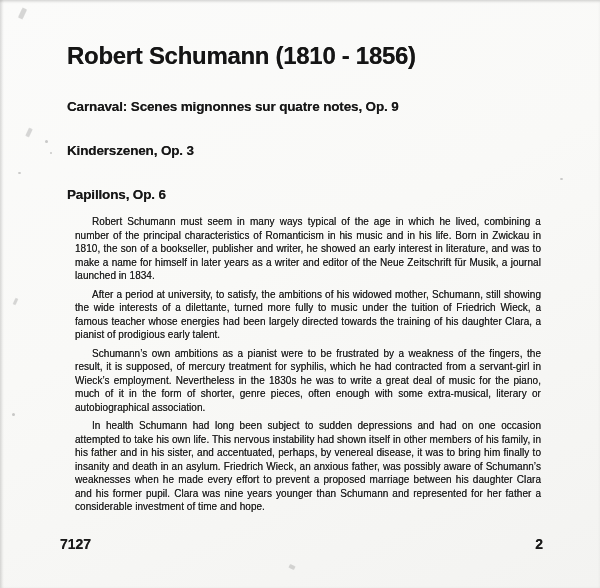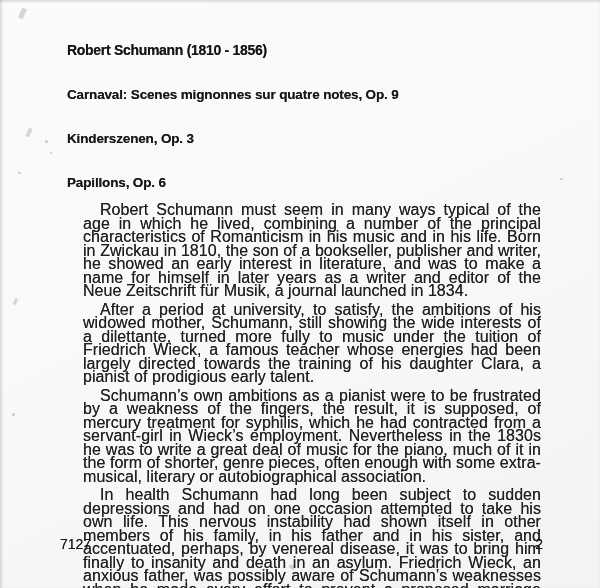--- a/index.html
+++ b/index.html
@@ -19,60 +19,60 @@
     box-shadow: inset 0 2px 3px rgba(0,0,0,0.06), inset 2px 0 3px rgba(0,0,0,0.05);
   }
   .content {
     position: absolute;
     left: 67px;
     top: 42px;
     width: 474px;
   }
   .title {
     margin: 0 0 5px 0;
-    font-size: 14px;
+    font-size: 24px;
     font-weight: bold;
     letter-spacing: -0.3px;
     color: #151515;
     text-shadow: 0 0 0.4px rgba(20,20,20,0.7);
   }
   .works {
     margin: 0 0 13px 0;
   }
   .work-line {
     font-size: 13.5px;
     font-weight: bold;
     line-height: 15px;
     letter-spacing: -0.15px;
     color: #171717;
     text-shadow: 0 0 0.4px rgba(20,20,20,0.7);
     margin-top: 29px;
   }
   .body-paragraph {
-    margin: 0 0 5px 16px;
-    font-size: 16px;
+    margin: 0 0 5px 8px;
+    font-size: 10px;
     line-height: 13.5px;
     letter-spacing: 0.05px;
     text-align: justify;
     text-indent: 17px;
     color: #202020;
     text-shadow: 0 0 0.35px rgba(25,25,25,0.75);
   }
   .footer {
     position: absolute;
     left: 60px;
     right: 57px;
     top: 536px;
     display: flex;
     justify-content: space-between;
     align-items: baseline;
   }
   .catalog-number, .page-number {
     font-size: 14px;
-    font-weight: normal;
+    font-weight: bold;
     color: #1a1a1a;
     text-shadow: 0 0 0.4px rgba(20,20,20,0.7);
   }
   
   .speck {
     position: absolute;
     background: rgba(110,110,108,0.35);
     border-radius: 50%;
     filter: blur(0.4px);
   }

